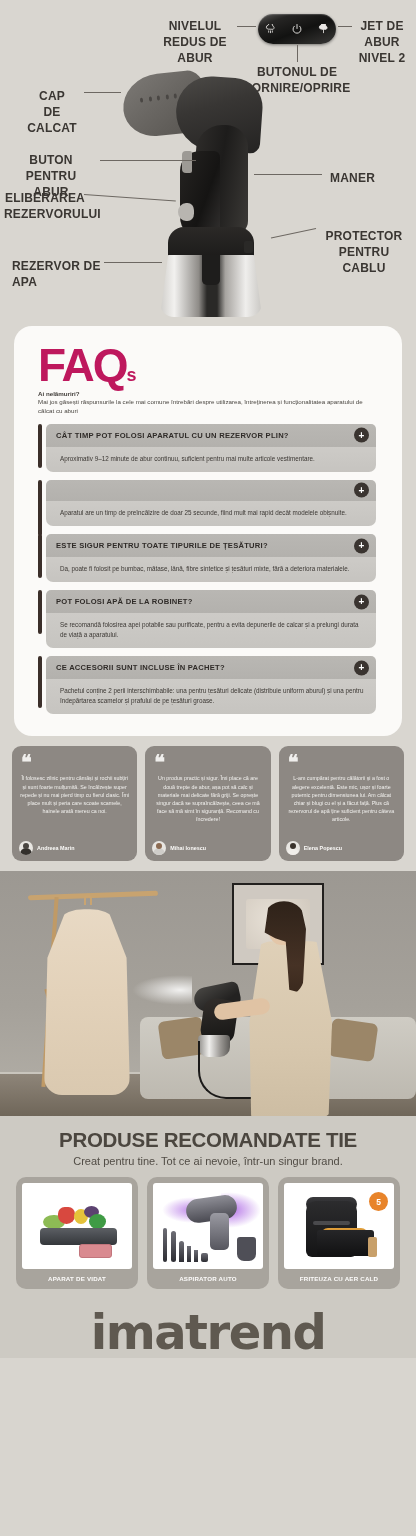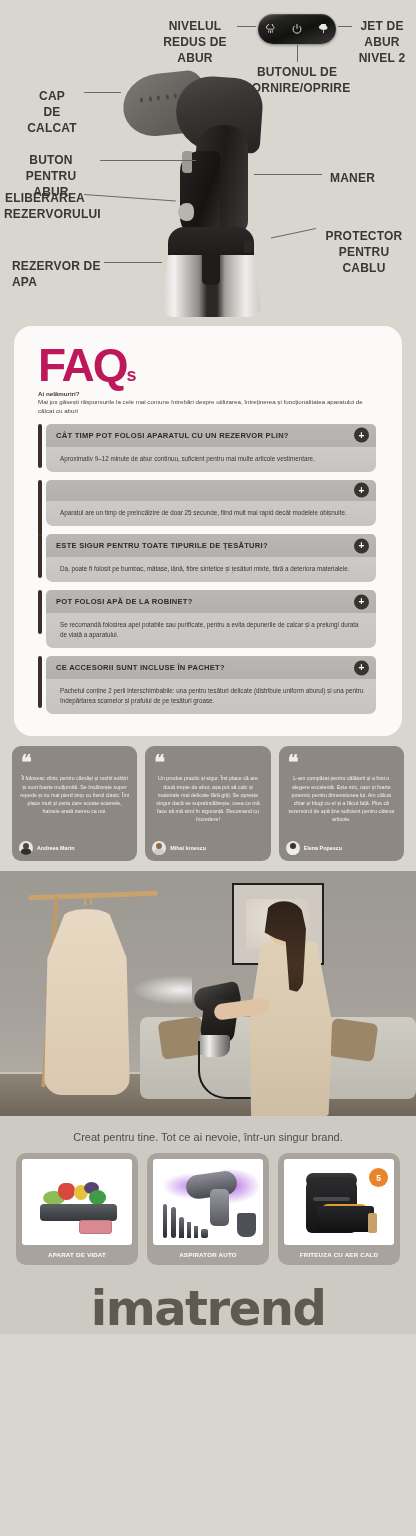--- a/index.html
+++ b/index.html
@@ -491,20 +491,21 @@
       <div class="tk"></div>
   </div>
   <div class="ph-cord"></div>
   <div class="ph-person-body"></div>
   <div class="ph-arm"></div>
   <div class="ph-head"></div>
   <div class="ph-hair"></div>
 </section>
 
 <section class="reco">
+  <h2>PRODUSE RECOMANDATE TIE</h2>
   <div class="sub">Creat pentru tine. Tot ce ai nevoie, într-un singur brand.</div>
 
   <div class="prods">
 
     <div class="prod">
       <div class="prod-img">
         <div class="p1-veg">
           <i style="left:2%;top:40%;width:34%;height:52%;background:#8dbb55;"></i>
           <i style="left:26%;top:10%;width:26%;height:62%;background:#d8483f;border-radius:40% 40% 50% 50%;"></i>
           <i style="left:50%;top:18%;width:22%;height:54%;background:#e5c23a;"></i>

